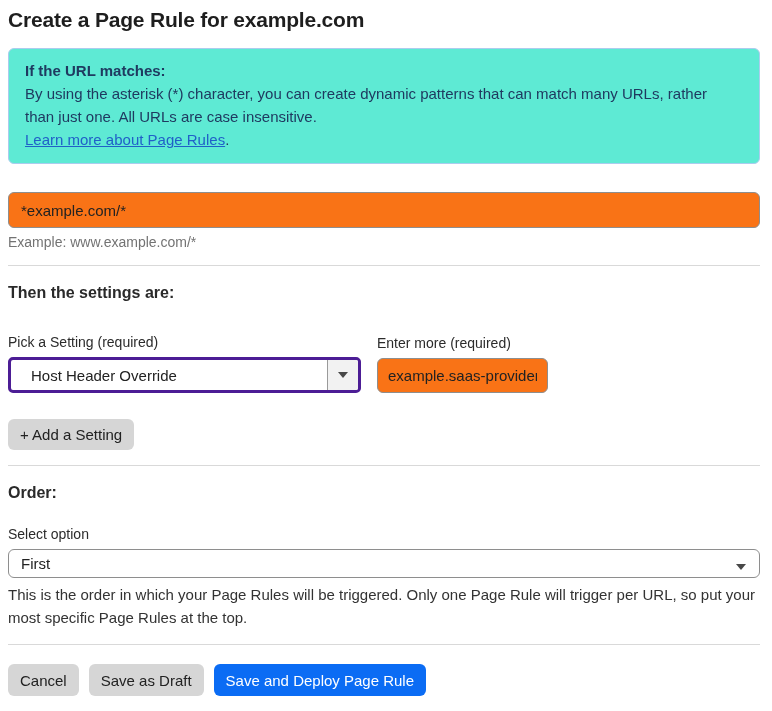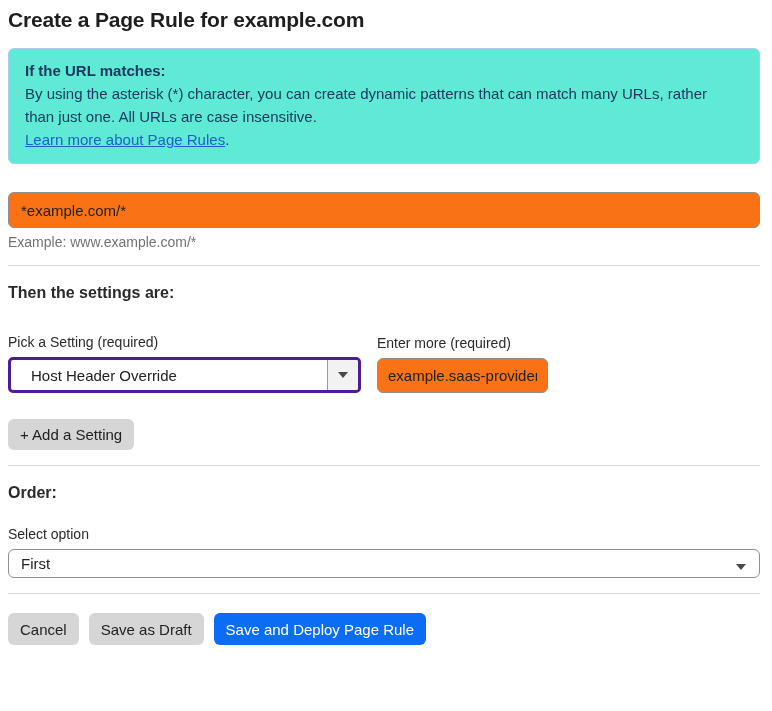--- a/index.html
+++ b/index.html
@@ -146,20 +146,21 @@
   <hr class="divider">
 
   <h2 class="section-heading">Order:</h2>
 
   <div class="order-field">
     <label class="field-label">Select option</label>
     <div class="order-select">
       <span class="select-value">First</span>
       <span class="tri order-arrow"></span>
     </div>
+    <p class="order-hint">This is the order in which your Page Rules will be triggered. Only one Page Rule will trigger per URL, so put your most specific Page Rules at the top.</p>
   </div>
 
   <hr class="divider footer-divider">
 
   <div class="footer-actions">
     <button class="btn">Cancel</button>
     <button class="btn">Save as Draft</button>
     <button class="btn btn-primary">Save and Deploy Page Rule</button>
   </div>
 

